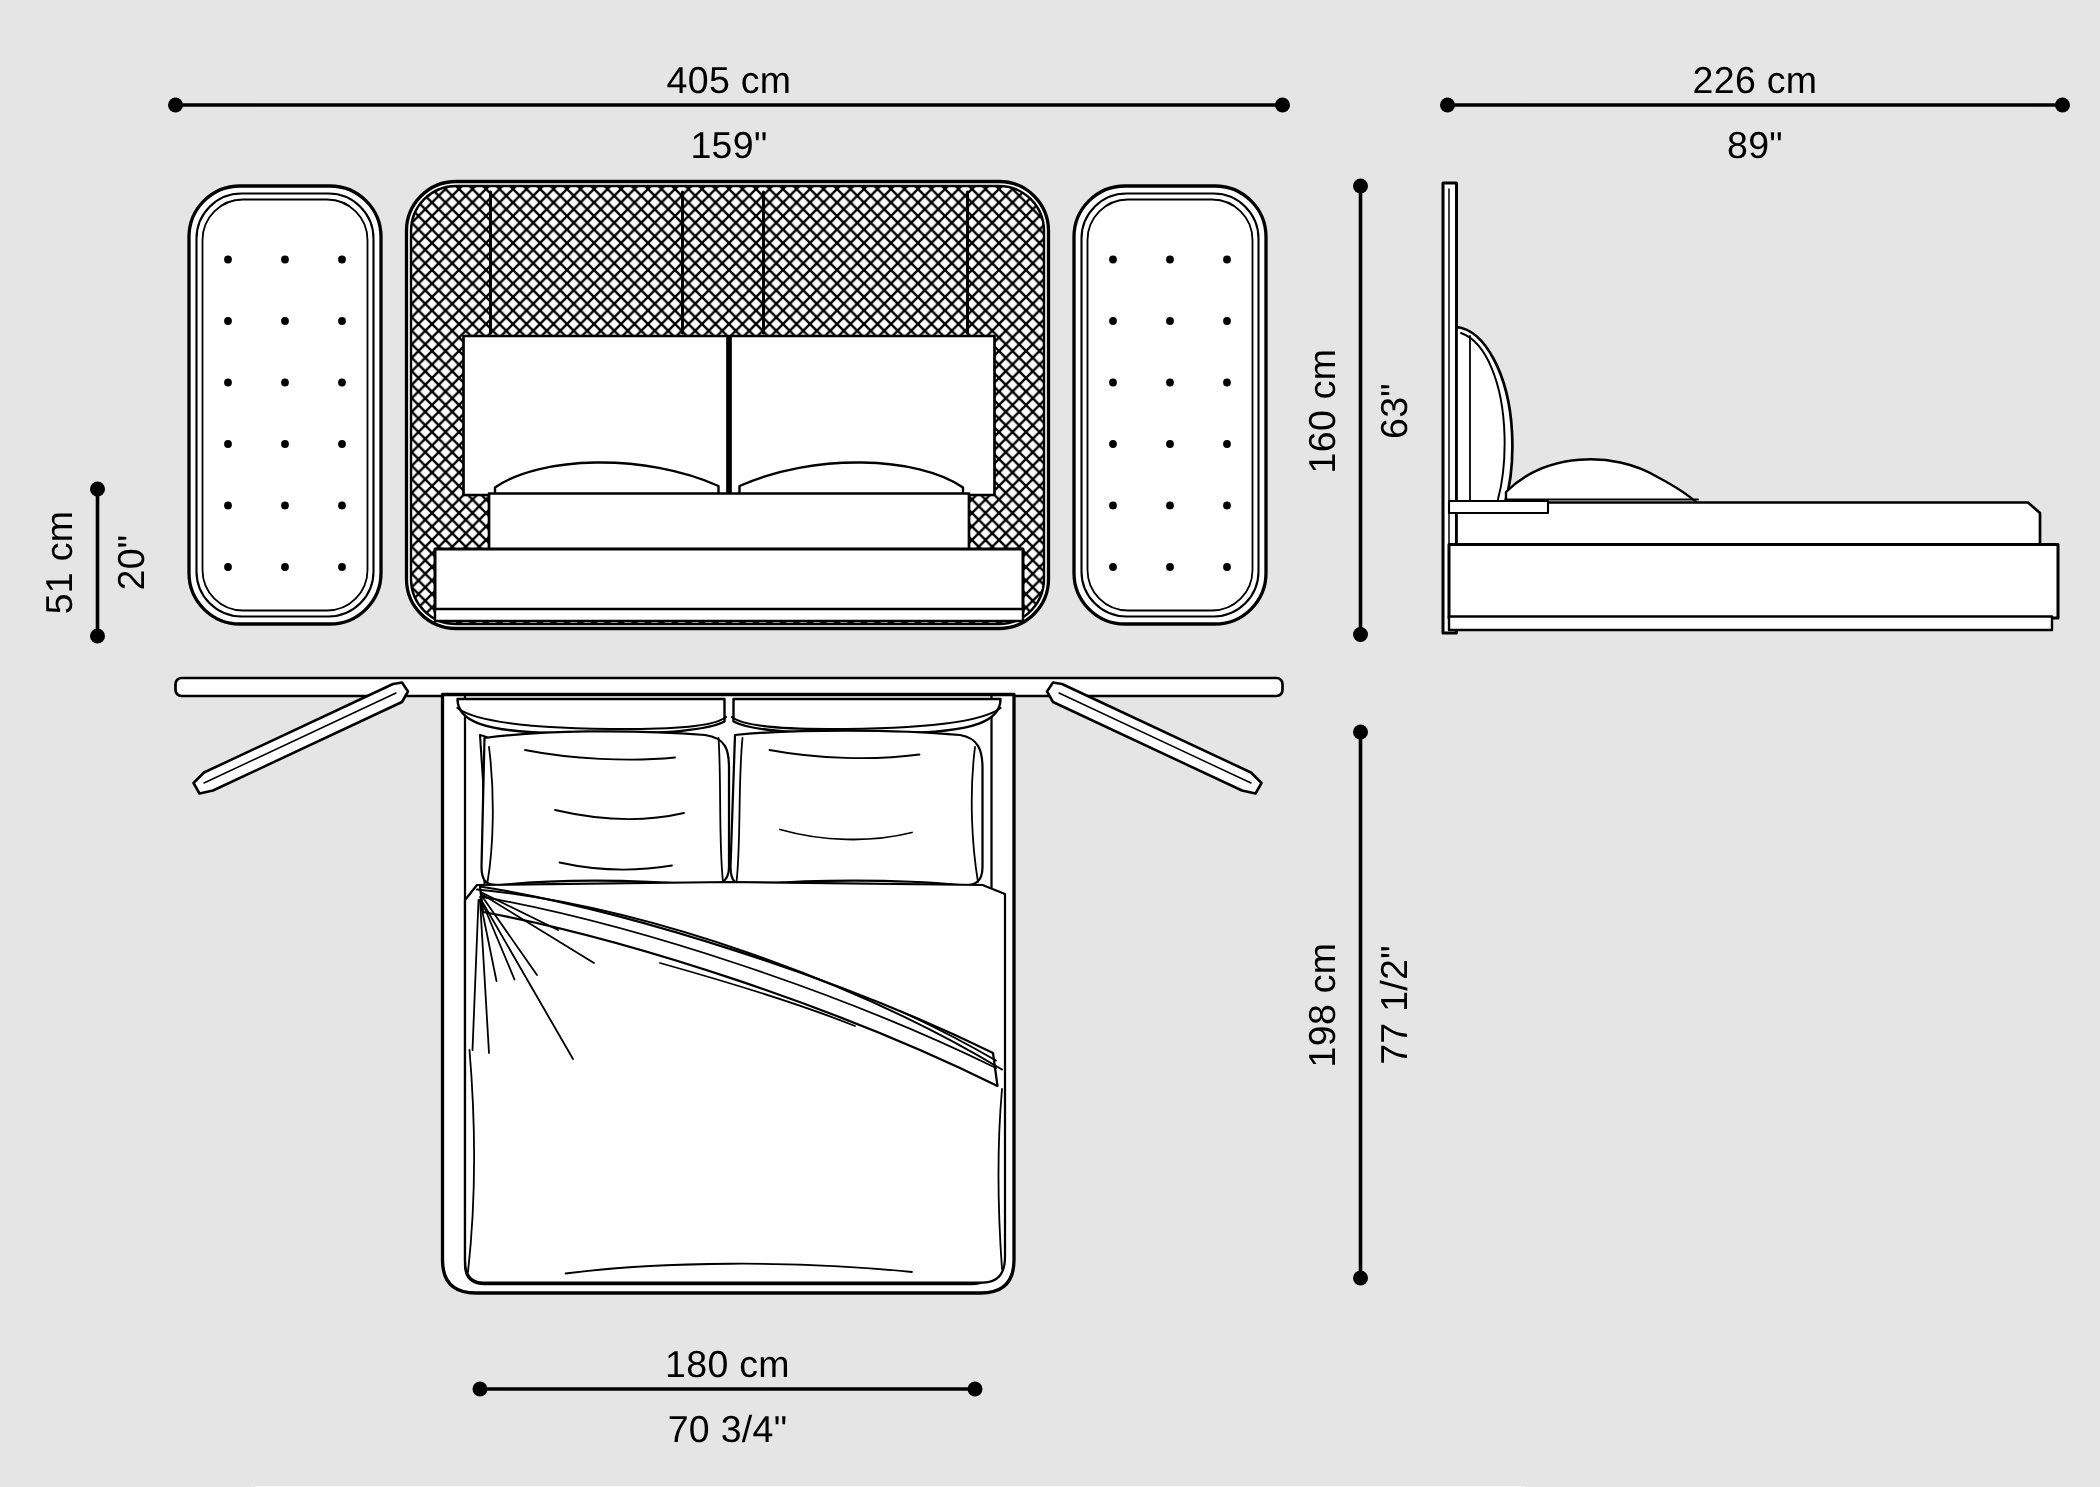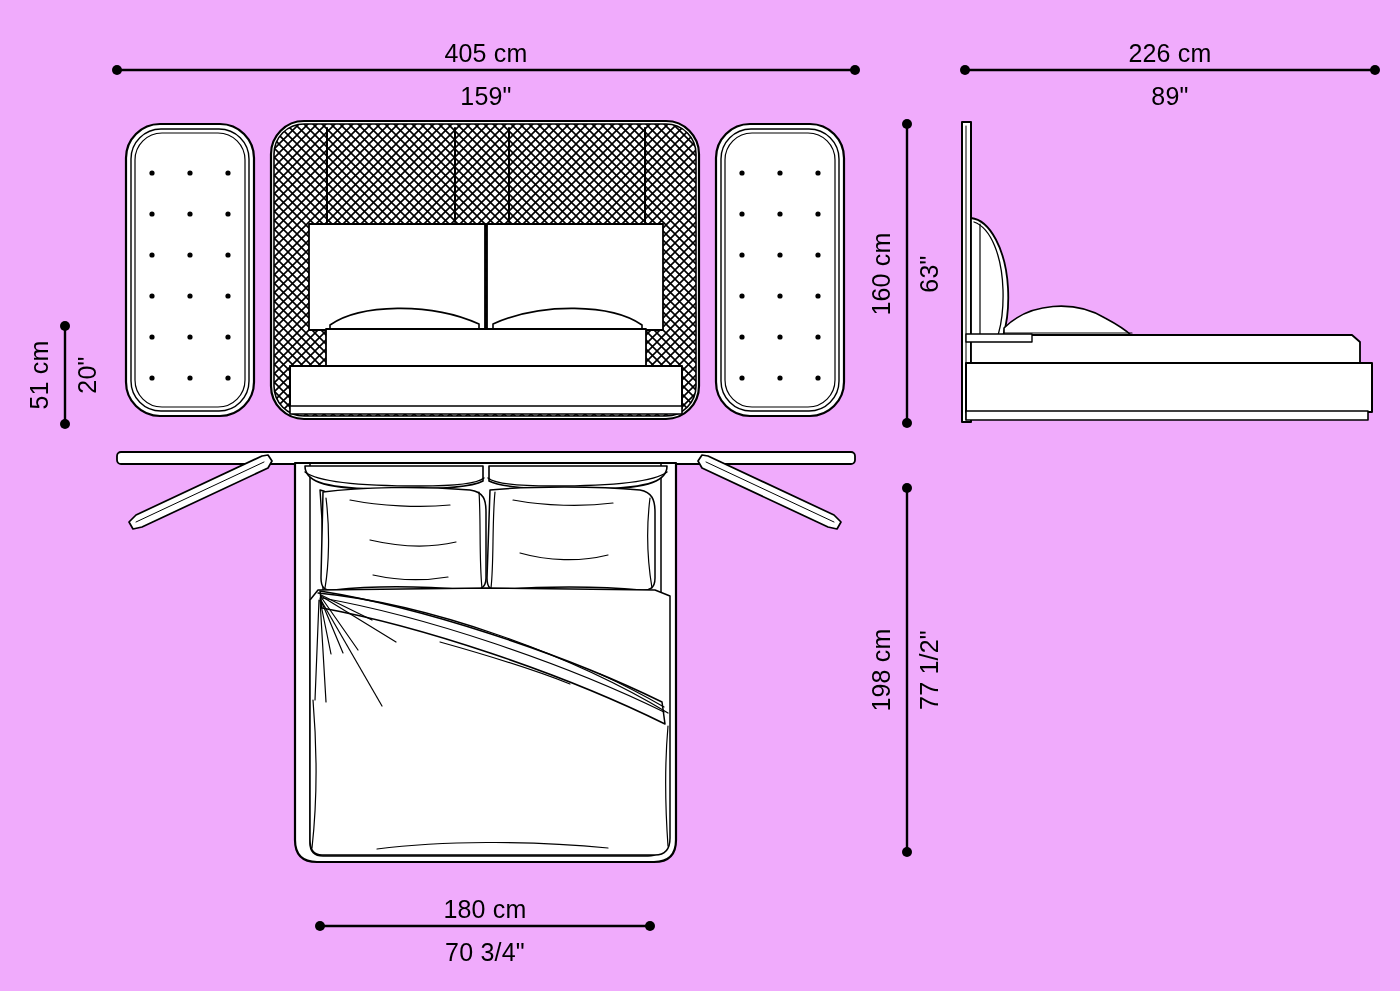--- a/index.html
+++ b/index.html
@@ -12,21 +12,21 @@
     width: 1400px;
     height: 991px;
     font-family: "Liberation Sans", sans-serif;
     color: #000000;
     overflow: hidden;
   }
   #sheet {
     position: relative;
     width: 1400px;
     height: 991px;
-    background: #f0abfc;
+    background: #e5e5e5;
   }
   #sheet svg {
     position: absolute;
     top: 0;
     left: 0;
     width: 1400px;
     height: 991px;
   }
   .dim-text {
     font-family: "Liberation Sans", sans-serif;

